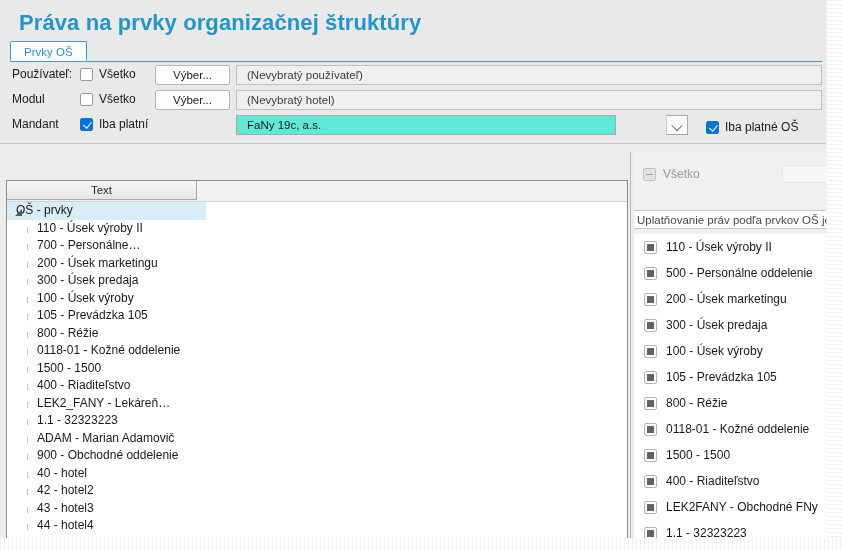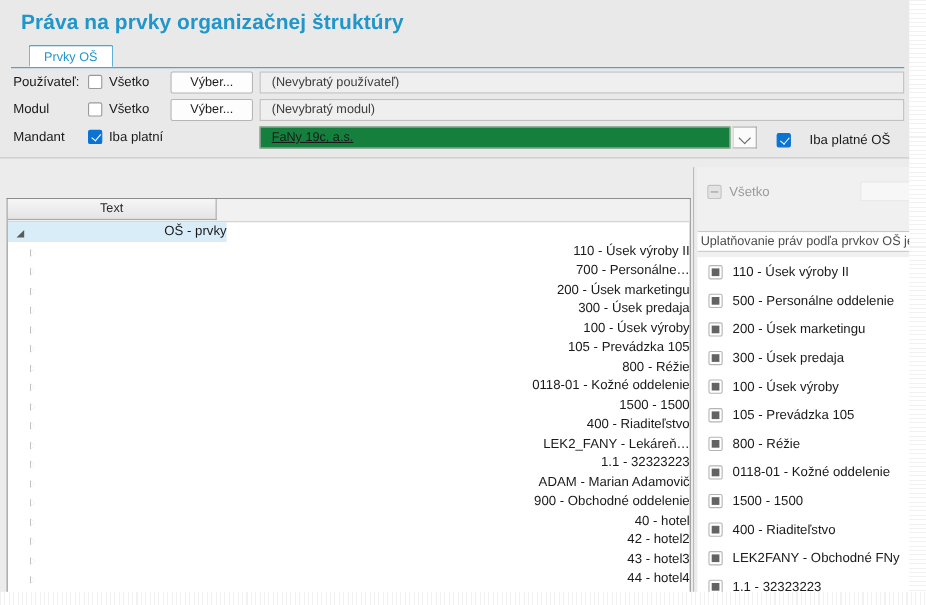--- a/index.html
+++ b/index.html
@@ -83,21 +83,21 @@
     left: 0; top: 0;
     width: 830px;
     height: 143px;
     background: #e9e9ea;
     border-bottom: 1px solid #c8c8c9;
   }
   .page-title {
     position: absolute;
     left: 19px;
     top: 10px;
-    font-size: 19px;
+    font-size: 22px;
     font-weight: bold;
     color: #2196c8;
     letter-spacing: .1px;
     white-space: nowrap;
   }
 
   
   .tabstrip {
     position: absolute;
     left: 10px;
@@ -114,21 +114,20 @@
     padding: 0 13px;
     background: #ffffff;
     border: 1px solid #3a9ecb;
     border-bottom: 1px solid #ffffff;
     border-radius: 2px 2px 0 0;
     color: #2196c8;
     font-size: 11.5px;
     line-height: 20px;
     white-space: nowrap;
     box-sizing: border-box;
-    margin-left: 16px;
   }
 
   
   .form {
     position: absolute;
     left: 0;
     top: 62px;
     width: 830px;
   }
   .frow {
@@ -236,25 +235,24 @@
     color: #3c3c3c;
     font-family: "Liberation Sans", sans-serif;
     font-size: 11.5px;
     padding: 0 10px;
     line-height: 18px;
     white-space: nowrap;
     overflow: hidden;
   }
   .field.wide { width: 586px; }
   .field.white {
-    background: #15803d;
+    background: #5eead4;
     color: #1a1a1a;
     border-color: #a9a9a9;
-    width: 428px;
-    text-decoration: underline;
+    width: 380px;
   }
 
   .combo-arrow {
     position: absolute;
     left: 666px;
     top: 3px;
     width: 22px;
     height: 20px;
     box-sizing: border-box;
     border: 1px solid #a9a9a9;
@@ -273,21 +271,21 @@
     border-width: 0 1.2px 1.2px 0;
     transform: rotate(45deg) translate(-1px,-1px);
   }
 
   .right-check {
     position: absolute;
     left: 706px;
     top: 8px;
     display: flex;
     align-items: center;
-    gap: 17px;
+    gap: 6px;
     justify-content: flex-end;
   }
   .right-check .cb-label {
     font-size: 12px;
     color: #1a1a1a;
     white-space: nowrap;
   }
 
   
   .tree-panel {
@@ -330,21 +328,20 @@
   .tree-body { position: relative; }
   .tnode {
     height: 17.5px;
     line-height: 17.5px;
     font-size: 12px;
     color: #1a1a1a;
     white-space: nowrap;
     padding-left: 10px;
     position: relative;
     cursor: default;
-    text-align: right;
   }
   .tnode.root {
     background: #d9edf9;
     width: 190px;
     padding-left: 9px;
   }
   .tnode.child { padding-left: 30px; }
   .arrow {
     position: absolute;
     width: 0; height: 0;
@@ -512,21 +509,21 @@
           <div class="field wide">(Nevybratý používateľ)</div>
         </div>
 
         <div class="frow">
           <div class="flabel">Modul</div>
           <div class="fcheck">
             <span class="cb"></span>
             <span class="cb-label">Všetko</span>
           </div>
           <button class="btn">Výber...</button>
-          <div class="field wide">(Nevybratý modul)</div>
+          <div class="field wide">(Nevybratý hotel)</div>
         </div>
 
         <div class="frow">
           <div class="flabel">Mandant</div>
           <div class="fcheck">
             <span class="cb checked"></span>
             <span class="cb-label">Iba platní</span>
           </div>
           <div class="field white">FaNy 19c, a.s.</div>
           <div class="combo-arrow"></div>

